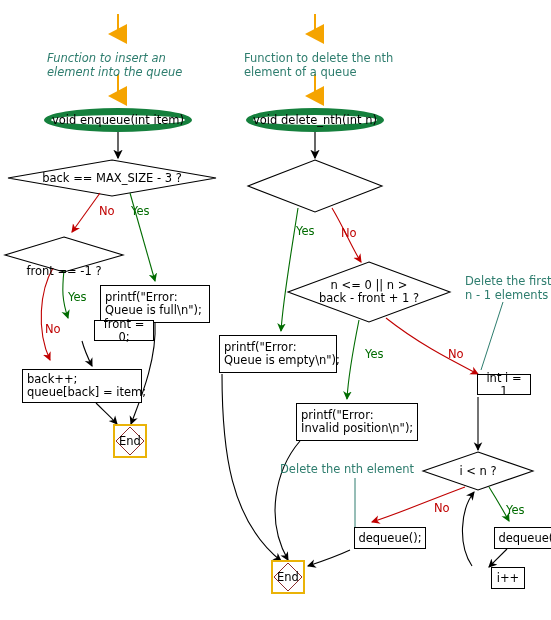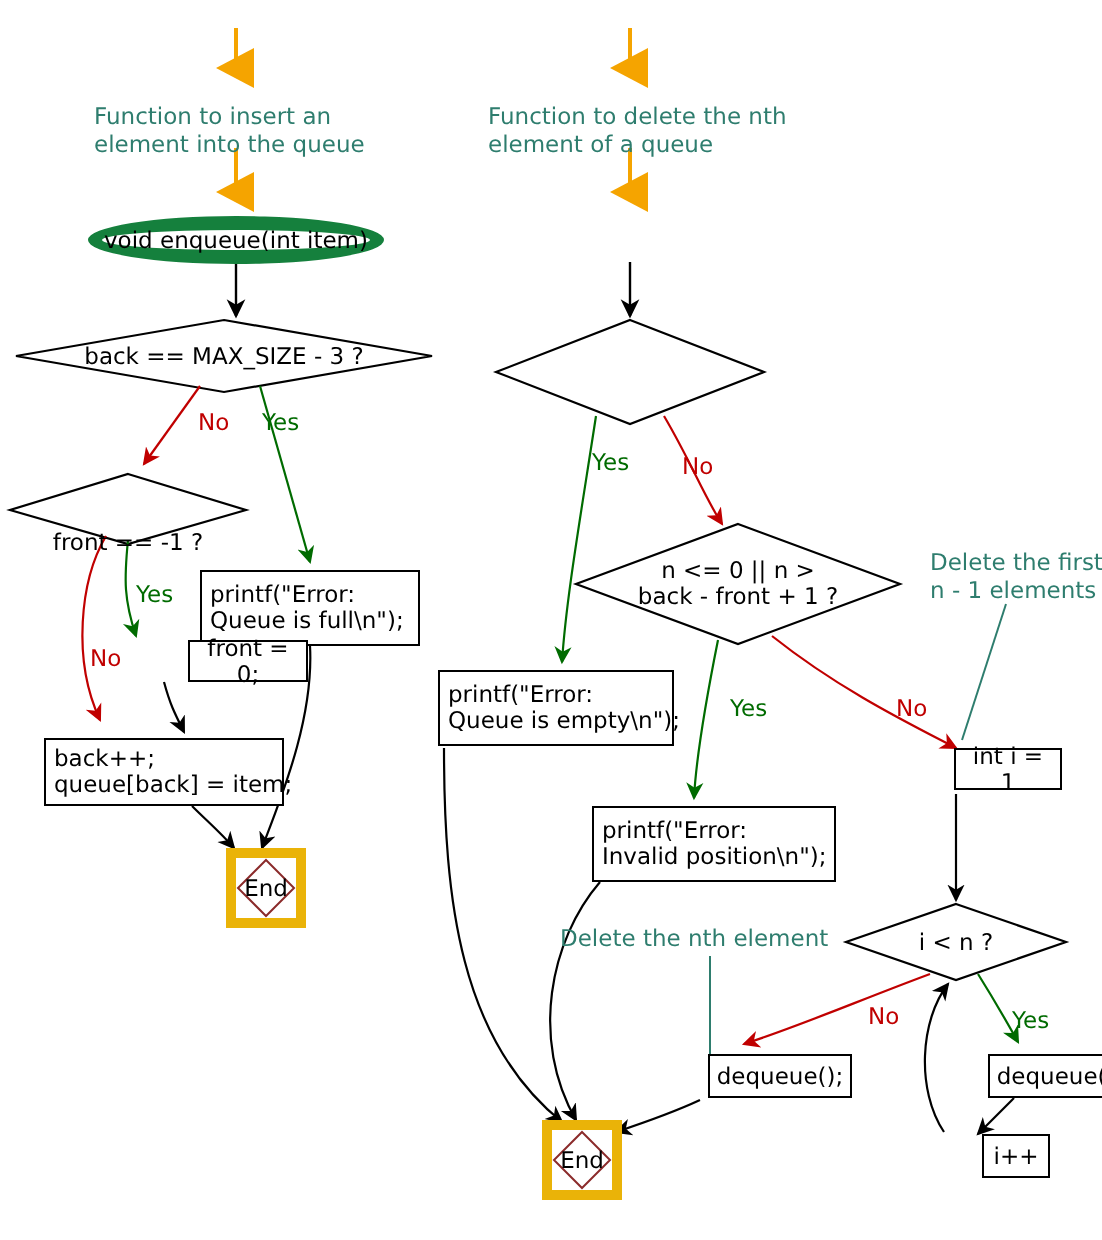--- a/index.html
+++ b/index.html
@@ -10,21 +10,21 @@
   .node{position:absolute;display:flex;align-items:center;justify-content:center;
         text-align:center;font-size:11.5px;line-height:13px;color:#000;box-sizing:border-box;}
   .proc{border:1px solid #000;background:#fff;padding:2px 4px;justify-content:flex-start;text-align:left;}
   .proc.ctr{justify-content:center;text-align:center;margin-left:25px;}
   .term{border:7px solid #15803d;border-radius:50%;background:#fff;}
   .diamond-txt{position:absolute;display:flex;align-items:center;justify-content:center;
                text-align:center;font-size:11.5px;line-height:13px;color:#000;pointer-events:none;}
   .yes{color:#006b00;font-size:11.5px;}
   .no{color:#c00000;font-size:11.5px;}
   .note{color:#2e7d6e;font-size:11.5px;line-height:13.5px;white-space:pre;}
-  .endbox{position:absolute;width:30px;height:30px;border:5px solid #eab308;background:#fff;}
+  .endbox{position:absolute;width:30px;height:30px;border:2px solid #eab308;background:#fff;}
   .endbox .dia{position:absolute;left:0;top:0;width:30px;height:30px;}
   .endbox .txt{position:absolute;left:0;top:0;width:30px;height:30px;display:flex;
                align-items:center;justify-content:center;font-size:11.5px;color:#000;}
 </style>
 </head>
 <body>
 
 <div id="canvas">
 
   <svg id="svg" viewBox="0 0 551 620" xmlns="http://www.w3.org/2000/svg">
@@ -97,21 +97,21 @@
     <path d="M507,549 C500,556 495,561 489,567" stroke="#000" stroke-width="1.1" fill="none" marker-end="url(#ab)"></path>
 
     <path d="M472,566 C458,545 460,510 474,492" stroke="#000" stroke-width="1.1" fill="none" marker-end="url(#ab)"></path>
 
     <path d="M350,550 C335,557 320,562 308,566" stroke="#000" stroke-width="1.1" fill="none" marker-end="url(#ab)"></path>
 
     <line x1="503" y1="302" x2="481" y2="370" stroke="#2e7d6e" stroke-width="1"></line>
     <line x1="355" y1="478" x2="355" y2="527" stroke="#2e7d6e" stroke-width="1"></line>
   </svg>
 
-  <div class="lbl note" style="left: 47px; top: 52px; white-space: pre;">Function to insert an
+  <div class="lbl note" style="left: 47px; top: 52px; white-space: pre; font-style: italic;">Function to insert an
 element into the queue</div>
   <div class="lbl note" style="left: 244px; top: 52px; white-space: pre;">Function to delete the nth
 element of a queue</div>
   <div class="lbl note" style="left: 465px; top: 275px; white-space: pre;">Delete the first
 n - 1 elements</div>
   <div class="lbl note" style="left:280px;top:463px;">Delete the nth element</div>
 
   <div class="node term" style="left:44px;top:108px;width:148px;height:24px;">void enqueue(int item)</div>
 
   <div class="diamond-txt" style="left:8px;top:168px;width:208px;height:20px;">back == MAX_SIZE - 3 ?</div>
@@ -131,20 +131,21 @@
       <polygon points="15,1 29,15 15,29 1,15" fill="none" stroke="#8b2b2b" stroke-width="1"></polygon>
     </svg>
     <div class="txt">End</div>
   </div>
 
   <div class="lbl no" style="left:99px;top:205px;">No</div>
   <div class="lbl yes" style="left:131px;top:205px;">Yes</div>
   <div class="lbl yes" style="left:68px;top:291px;">Yes</div>
   <div class="lbl no" style="left:45px;top:323px;">No</div>
 
+  <div class="node term" style="left:246px;top:108px;width:138px;height:24px;">void delete_nth(int n)</div>
 
 
   <div class="diamond-txt" style="left: 299px; top: 278px; width: 140px; height: 28px; white-space: pre;">n &lt;= 0 || n &gt;
 back - front + 1 ?</div>
 
   <div class="node proc" style="left: 219px; top: 335px; width: 118px; height: 38px; white-space: pre;">printf("Error:
 Queue is empty\n");</div>
 
   <div class="node proc" style="left: 296px; top: 403px; width: 122px; height: 38px; white-space: pre;">printf("Error:
 Invalid position\n");</div>

